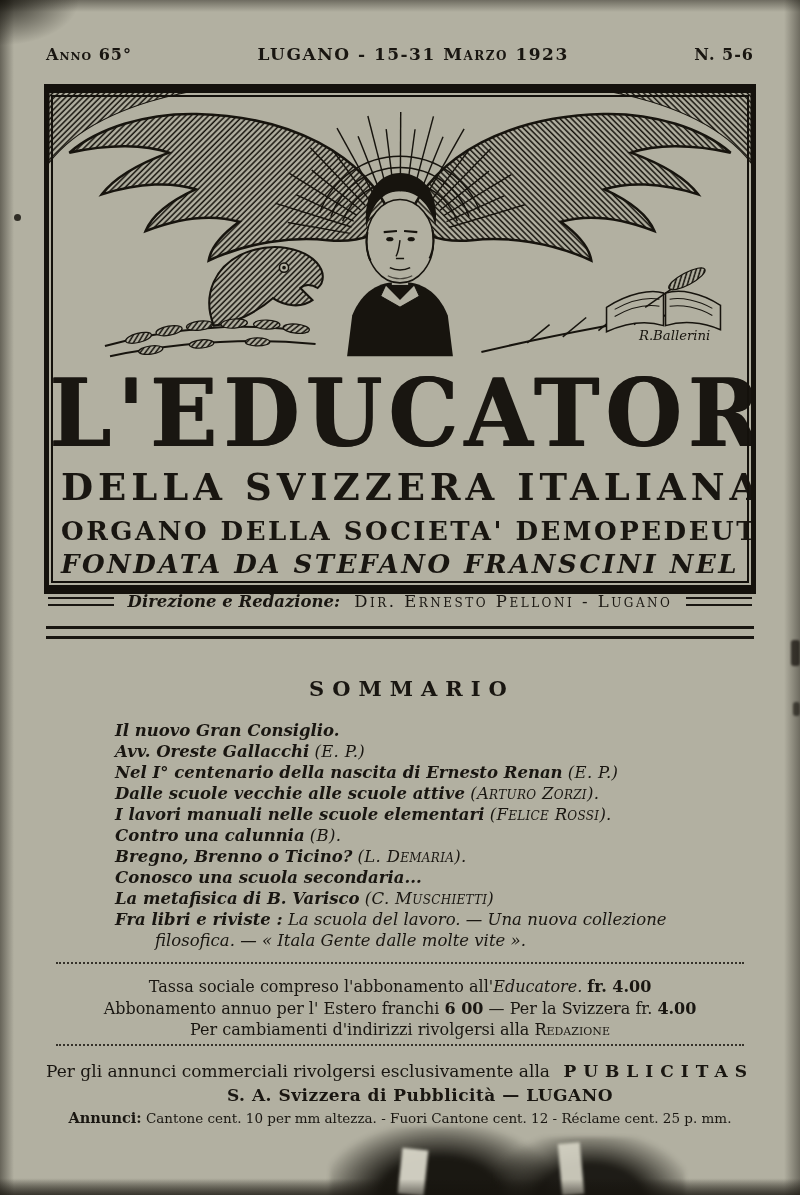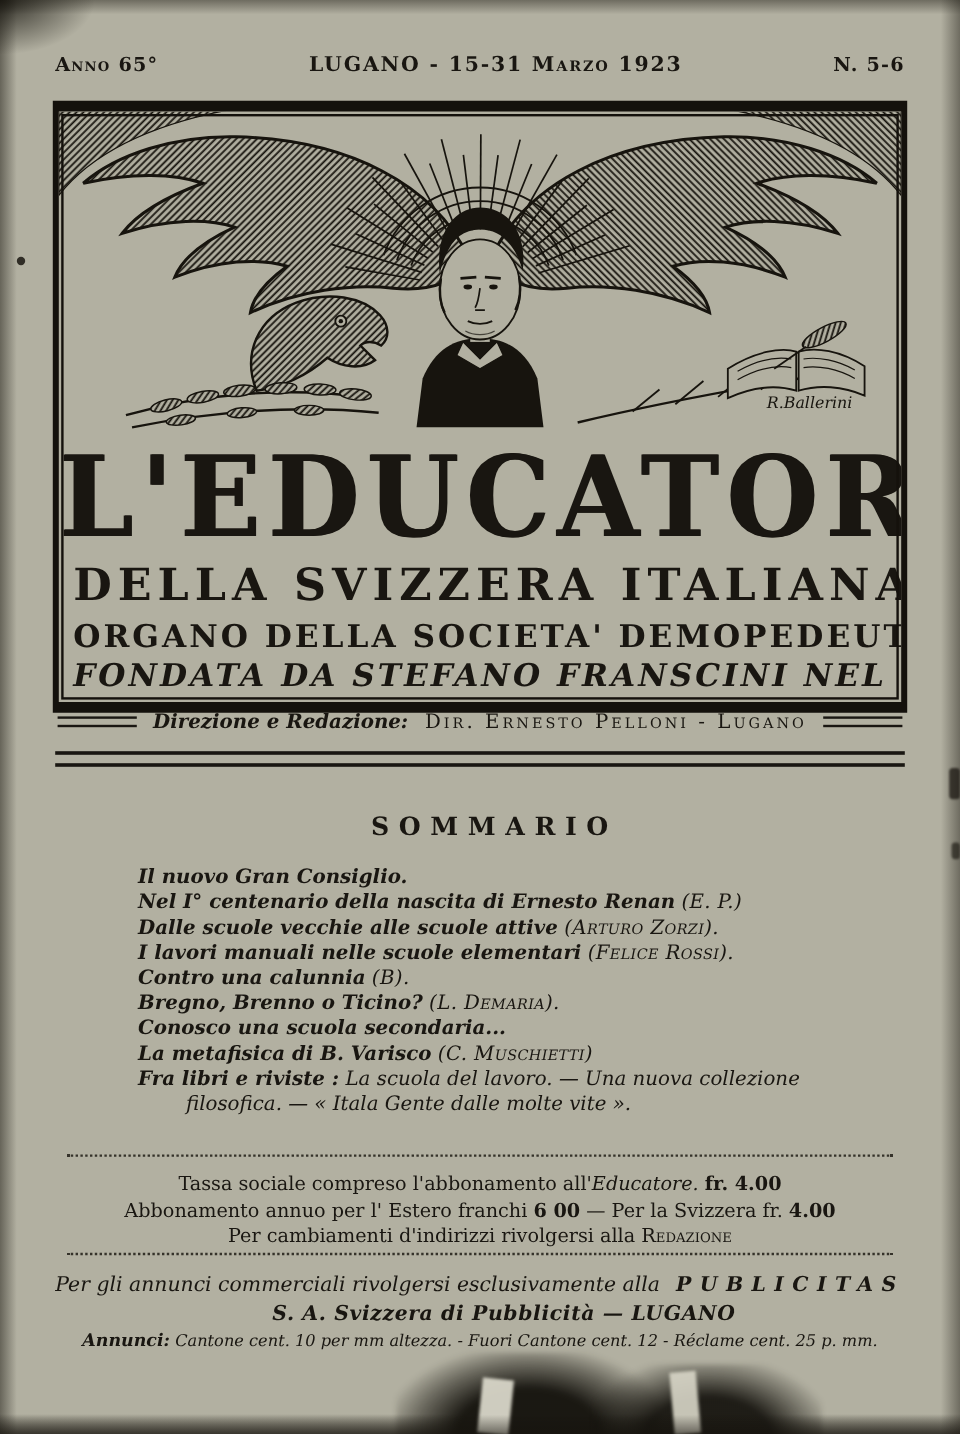--- a/index.html
+++ b/index.html
@@ -87,21 +87,21 @@
 
   
   .subscription{
     position:absolute;top:976px;left:0;right:0;text-align:center;
     font-size:16px;line-height:21.5px;
   }
   .bold{font-weight:bold;}
   .it{font-style:italic;}
 
   
-  .ads{position:absolute;top:1060px;left:0;right:0;text-align:center;font-style:italic;}
+  .ads{position:absolute;top:1060px;left:0;right:0;text-align:center;}
   .ads-line1{font-size:17px;line-height:23px;}
   .ads-brand{font-weight:bold;letter-spacing:7px;padding-left:8px;}
   .ads-line2{font-size:17px;font-weight:bold;line-height:24px;letter-spacing:.5px;padding-left:40px;}
   .ads-line3{font-size:13.5px;line-height:22px;}
   .ads-label{font-weight:bold;font-size:14.5px;}
 
   
   .corner-tl{position:absolute;top:0;left:0;width:80px;height:46px;
     background:radial-gradient(ellipse at 0 0, rgba(20,18,12,.85), transparent 70%);}
   .left-dot{position:absolute;top:214px;left:14px;width:7px;height:7px;border-radius:50%;
@@ -263,20 +263,24 @@
   <div class="double-rule"></div>
 
   <div class="sommario-heading">SOMMARIO</div>
 
   <div class="toc">
     <div class="toc-item">
       <span class="toc-title">Il nuovo Gran Consiglio.</span>
       <span class="toc-author"></span>
     </div>
     <div class="toc-item">
+      <span class="toc-title">Avv. Oreste Gallacchi</span>
+      <span class="toc-author">(E. P.)</span>
+    </div>
+    <div class="toc-item">
       <span class="toc-title">Nel I° centenario della nascita di Ernesto Renan</span>
       <span class="toc-author">(E. P.)</span>
     </div>
     <div class="toc-item">
       <span class="toc-title">Dalle scuole vecchie alle scuole attive</span>
       <span class="toc-author">(Arturo Zorzi).</span>
     </div>
     <div class="toc-item">
       <span class="toc-title">I lavori manuali nelle scuole elementari</span>
       <span class="toc-author">(Felice Rossi).</span>

